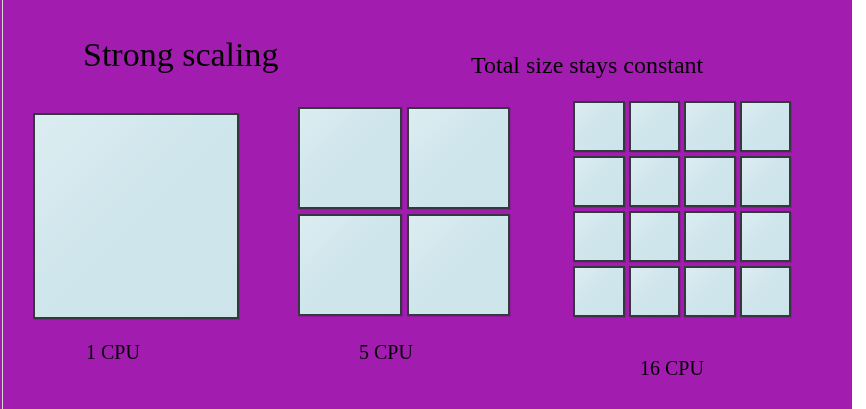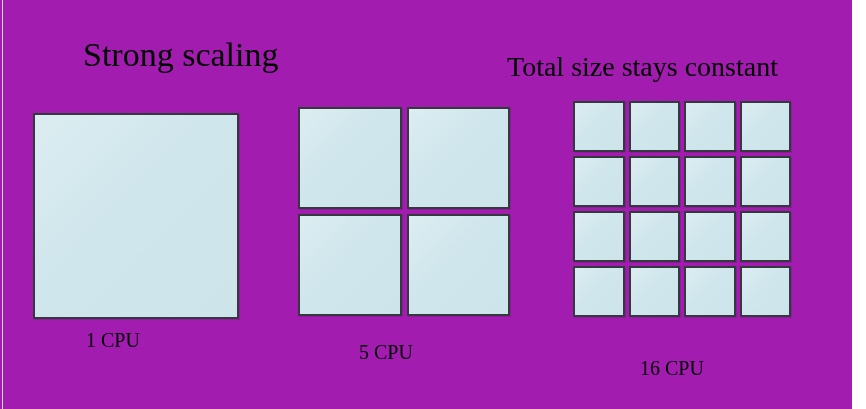--- a/index.html
+++ b/index.html
@@ -33,32 +33,31 @@
     line-height: 1;
   }
   #title-strong-scaling {
     left: 83px;
     top: 38px;
     font-size: 34px;
   }
   #subtitle-total-size {
     left: 471px;
     top: 53px;
-    font-size: 28px;
-    margin-left: 36px;
+    font-size: 24px;
   }
 
   .cpu-label {
     position: absolute;
     white-space: nowrap;
     font-size: 20px;
     color: #000000;
     line-height: 1;
   }
-  #label-1cpu  { left: 86px;  top: 330px; }
+  #label-1cpu  { left: 86px;  top: 342px; }
   #label-4cpu  { left: 359px; top: 342px; }
   #label-16cpu { left: 640px; top: 358px; }
 
   
   .domain-group {
     position: absolute;
     display: grid;
   }
   .cell {
     background:

